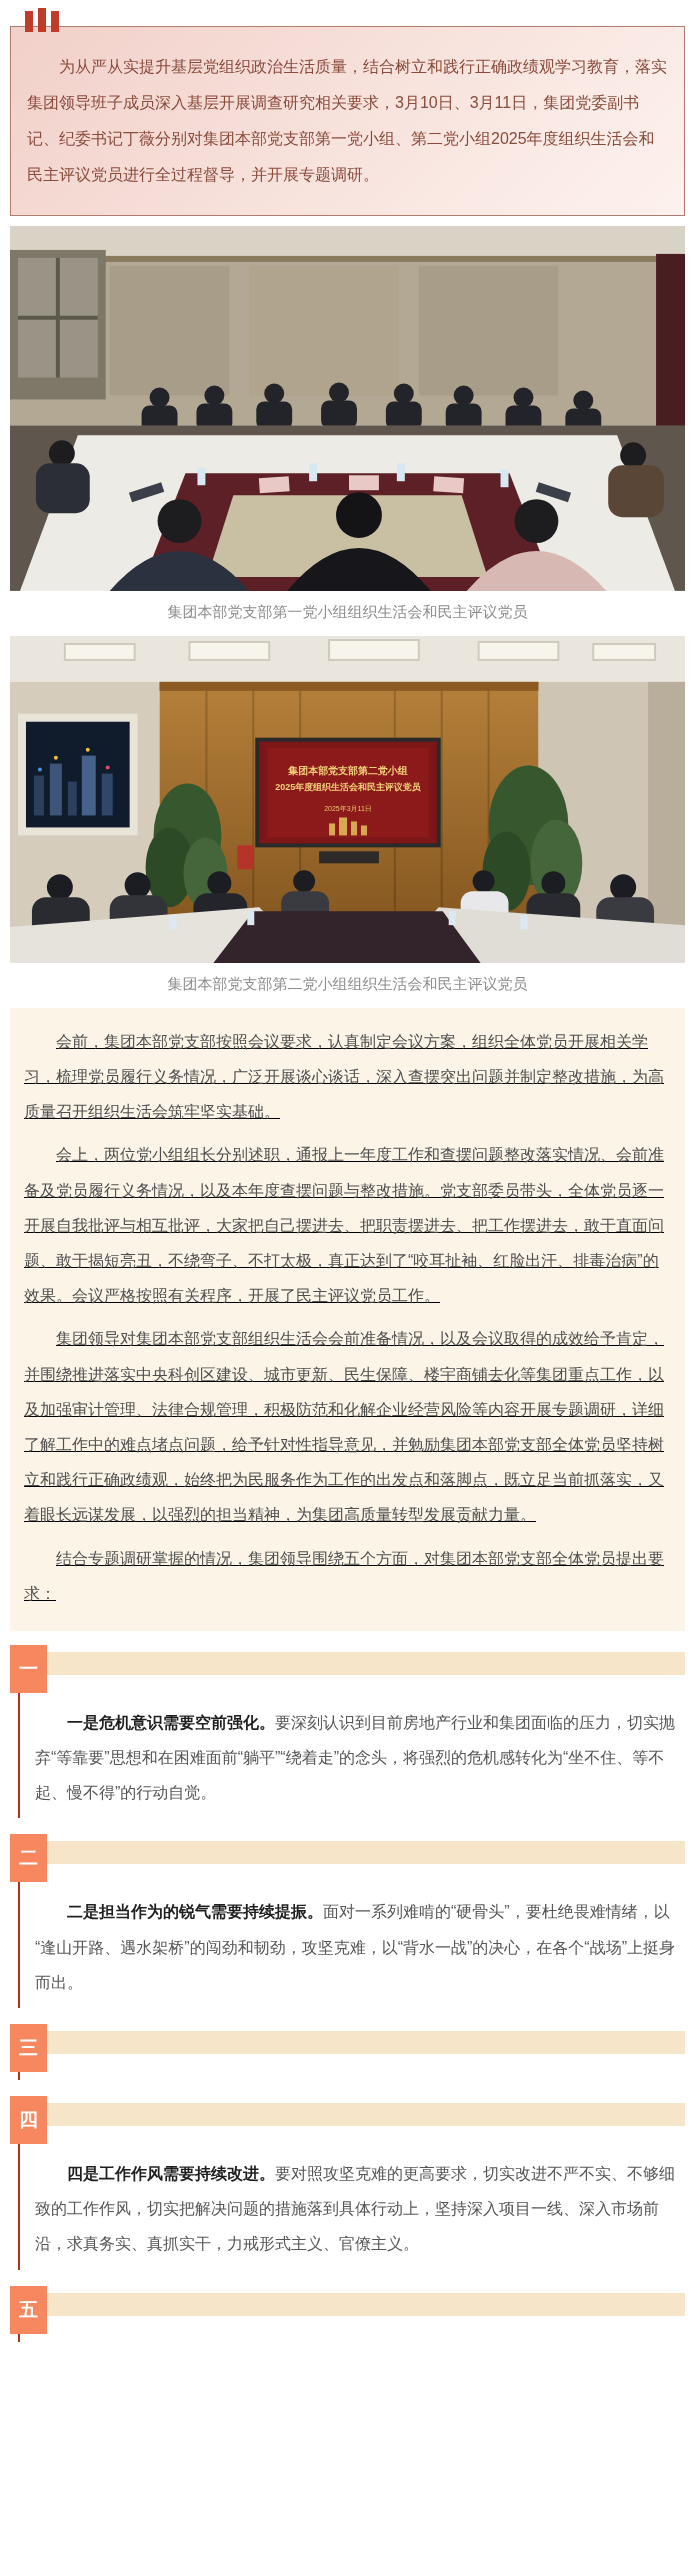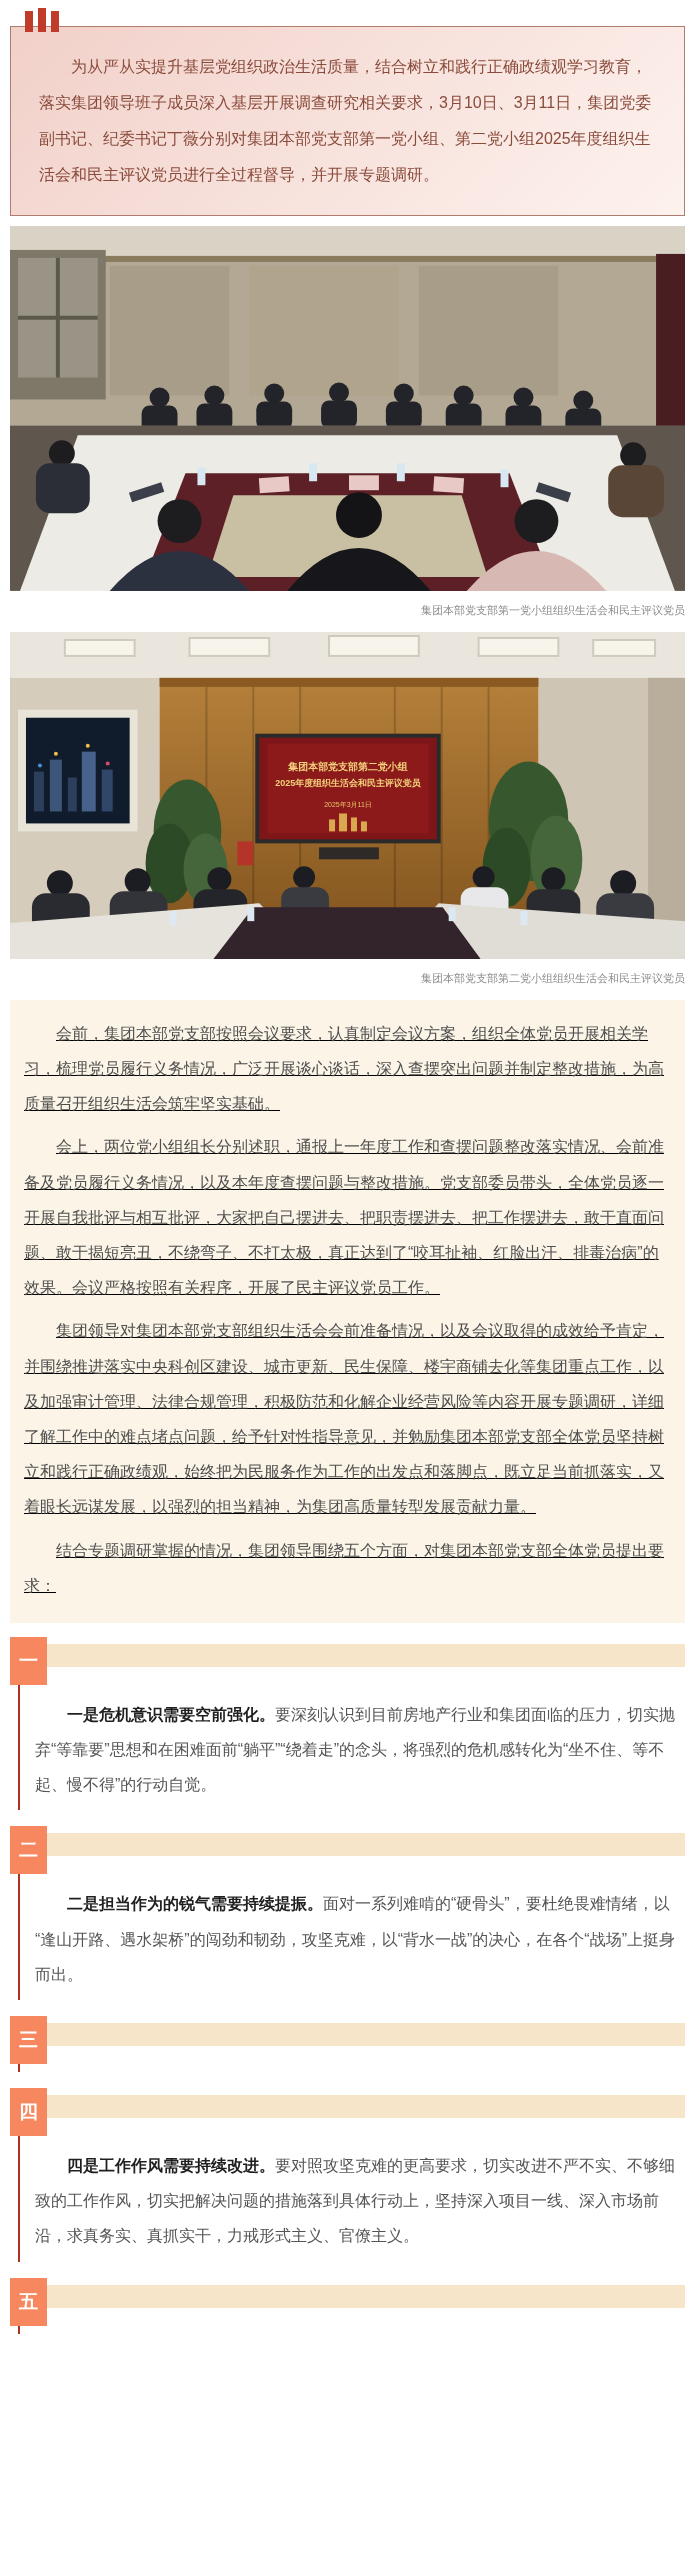--- a/index.html
+++ b/index.html
@@ -6,27 +6,27 @@
   body { font-family:"Liberation Sans","DejaVu Sans",sans-serif; }
   .page { width:695px; margin:0 auto; background:#fff; padding-bottom:18px; }
 
   
   .hl-wrap { position:relative; margin:26px 10px 10px; }
   .decor-bars { position:absolute; top:-15px; left:15px; display:flex; gap:5px; }
   .decor-bars i { display:block; width:8px; height:21px; background:#c13b2b; }
   .decor-bars i:nth-child(2){ height:24px; margin-top:-3px; }
   .hl-box { border:1px solid #b07c6d;
             background:linear-gradient(135deg,#f1d0c9 0%,#f7e0da 45%,#fdf2ee 100%);
-            padding:22px 28px; }
+            padding:22px 16px; }
   .hl-box p { margin:0; font-size:16px; line-height:2.25; text-indent:2em; color:#8a4b3b; }
 
   
   figure { margin:0 10px; }
   figure svg { display:block; width:675px; height:auto; }
-  figcaption { text-align:right; color:#8c8c8c; font-size:11px; margin:12px 0 14px; }
+  figcaption { text-align:center; color:#8c8c8c; font-size:15px; margin:12px 0 14px; }
 
   
   .body-box { margin:0 10px; background:#fbf4e7; padding:16px 14px 20px;text-decoration:underline; }
   .body-box p { margin:0 0 8px; color:#4f4f4f; font-size:16px; line-height:2.2; text-indent:2em; }
   .body-box p:last-child { margin-bottom:0; }
 
   
   .section { position:relative; margin:14px 10px 24px; }
   .section::before { content:""; position:absolute; left:8px; top:46px; bottom:-8px;
                      width:2px; background:#a93226; }

